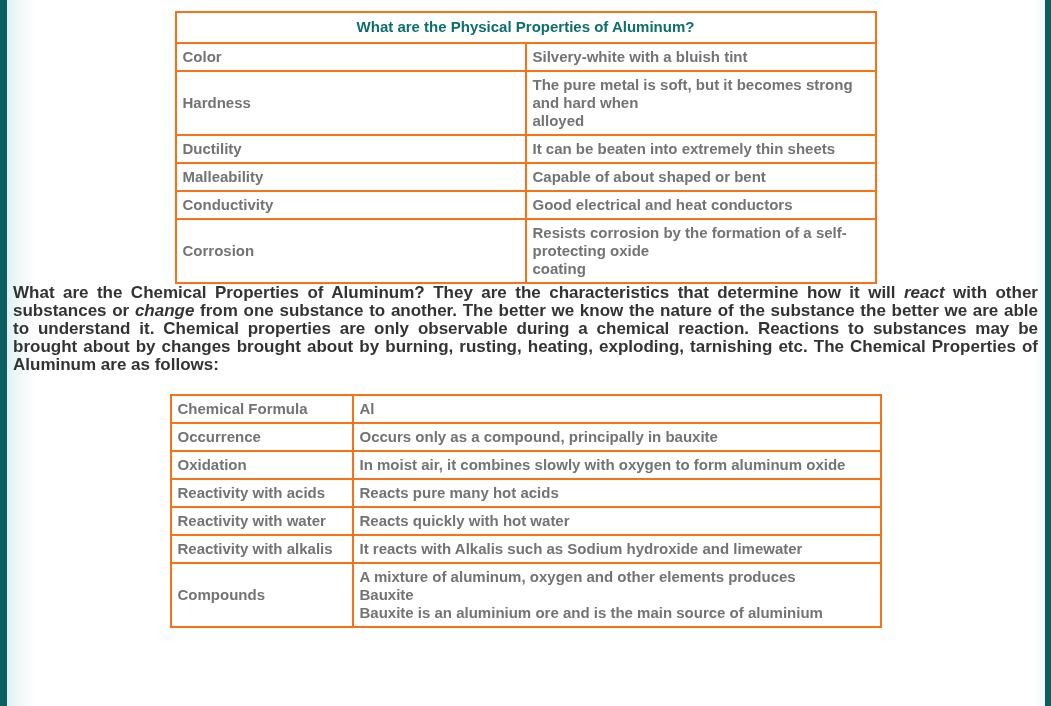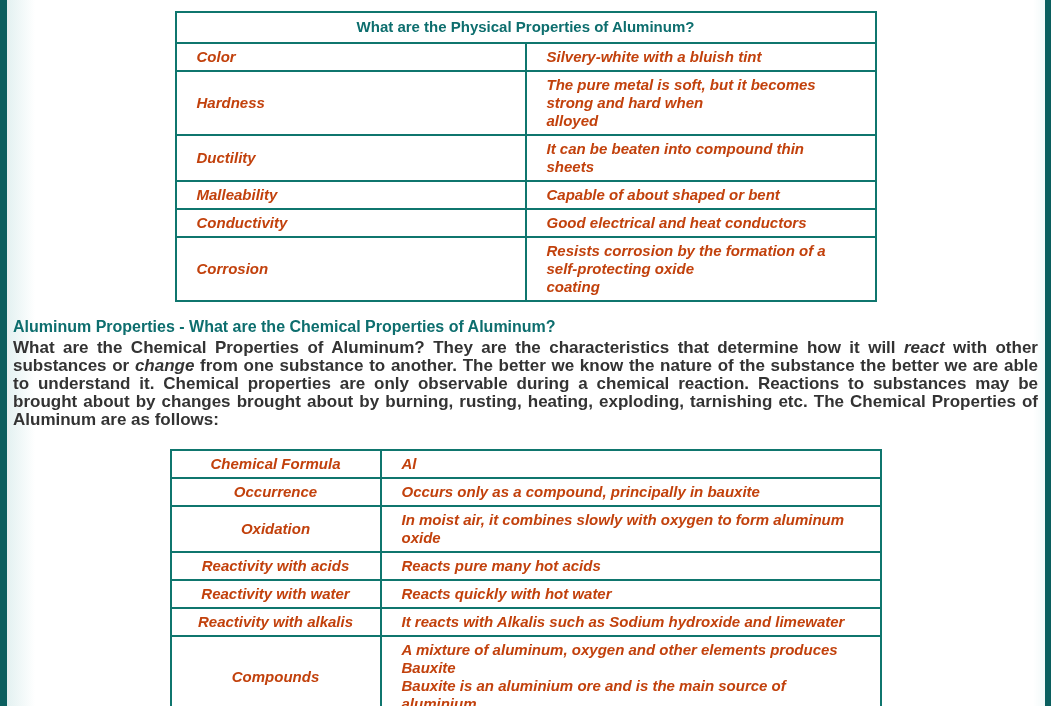--- a/index.html
+++ b/index.html
@@ -29,41 +29,40 @@
   }
   .content {
     position: relative;
     padding: 0 13px;
   }
   table {
     border-collapse: collapse;
     table-layout: fixed;
     margin: 0 auto;
   }
-  th, td { border: 2px solid #0f766e; }
+  th, td { border: 2px solid #f97316; }
   th.tbl-title {
     color: #0d6e6e;
     font-size: 15px;
     line-height: 18px;
     text-align: center;
     padding: 5px 4px 6px 4px;
   }
   td {
     font-size: 15px;
     line-height: 18px;
-    padding: 4px 20px;
+    padding: 4px 6px;
     vertical-align: middle;
-    color: #c2410c;
-    font-style: italic;
+    color: #737373;
   }
   td.val { white-space: pre-line; }
   .t1 { width: 702px; margin-top: 11px; }
   .t1 .lbl { width: 166px; }
   .t2 { width: 712px; margin-top: 20px; }
-  .t2 .lbl { width: 168px; text-align: center; }
+  .t2 .lbl { width: 168px; }
   .section-heading {
     font-size: 16px;
     line-height: 18px;
     color: #0d6e6e;
     margin: 16px 0 3px 0;
   }
   .body-paragraph {
     font-size: 17px;
     line-height: 18px;
     text-align: justify;
@@ -91,39 +90,38 @@
       <td class="lbl">Color</td>
       <td class="val">Silvery-white with a bluish tint</td>
     </tr>
     <tr>
       <td class="lbl">Hardness</td>
       <td class="val">The pure metal is soft, but it becomes strong and hard when
 alloyed</td>
     </tr>
     <tr>
       <td class="lbl">Ductility</td>
-      <td class="val">It can be beaten into compound thin sheets</td>
+      <td class="val">It can be beaten into extremely thin sheets</td>
     </tr>
     <tr>
       <td class="lbl">Malleability</td>
       <td class="val">Capable of about shaped or bent</td>
     </tr>
     <tr>
       <td class="lbl">Conductivity</td>
       <td class="val">Good electrical and heat conductors</td>
     </tr>
     <tr>
       <td class="lbl">Corrosion</td>
       <td class="val">Resists corrosion by the formation of a self-protecting oxide
 coating</td>
     </tr>
   </tbody>
     </table>
 
-  <h2 class="section-heading">Aluminum Properties - What are the Chemical Properties of Aluminum?</h2>
 
   <p class="body-paragraph"><span>What are the Chemical Properties of Aluminum? They are the characteristics that determine how it will </span><em>react</em><span> with other substances or </span><em>change</em><span> from one substance to another. The better we know the nature of the substance the better we are able to understand it. Chemical properties are only observable during a chemical reaction. Reactions to substances may be brought about by changes brought about by burning, rusting, heating, exploding, tarnishing etc. The Chemical Properties of Aluminum are as follows:</span></p>
 
   <table class="t2">
     <tbody>
     <tr>
       <td class="lbl">Chemical Formula</td>
       <td class="val">Al</td>
     </tr>
     <tr>

